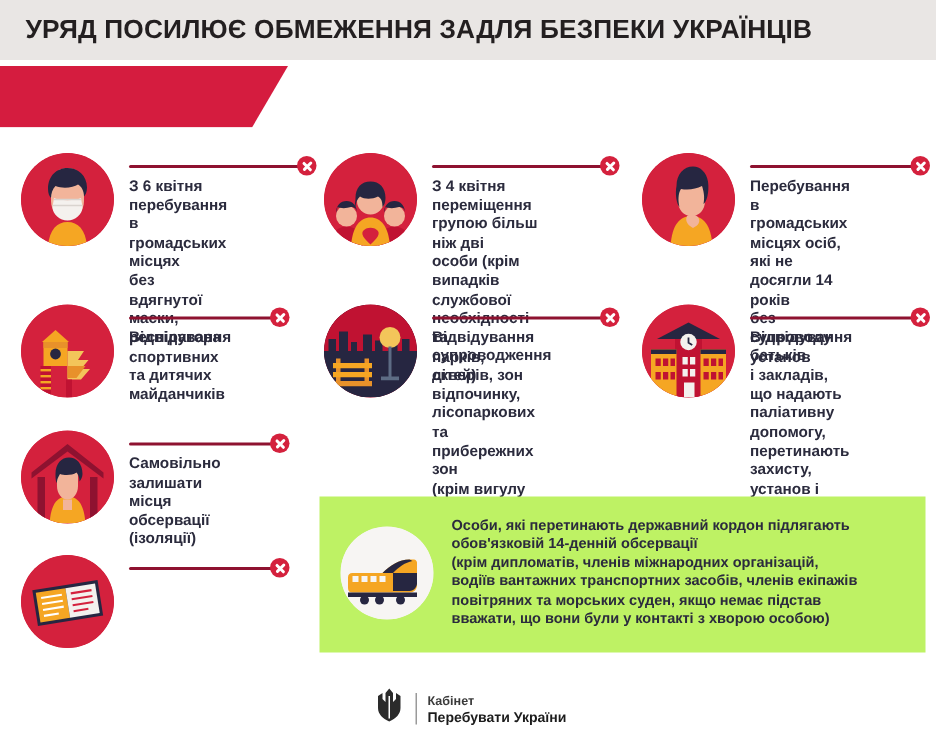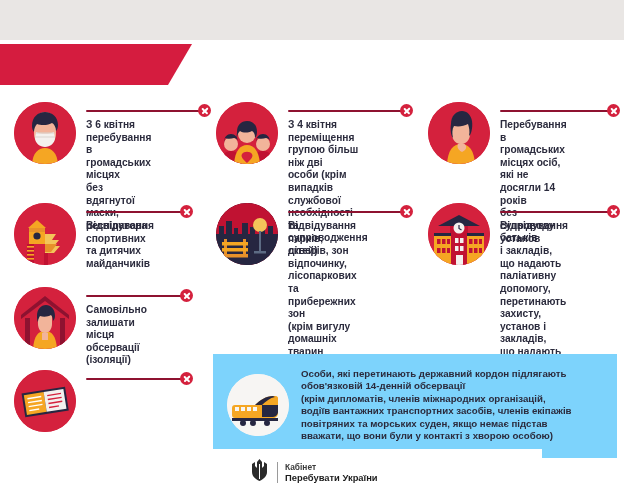--- a/index.html
+++ b/index.html
@@ -57,21 +57,21 @@
   .conn-badge::after{transform:rotate(-45deg);}
   .item-text{
     margin-top:1px;
     font-size:10.2px;line-height:12.6px;color:#2b2b3d;font-weight:600;
     white-space:pre-line;
   }
 
   
   .note-box{
     position:absolute;left:213px;top:331px;width:404px;height:104px;
-    background:#7dd3fc;border-radius:0;margin-top:23px;
+    background:#bef264;border-radius:0;
   }
   .note-icon{
     position:absolute;left:14px;top:20px;width:62px;height:62px;border-radius:50%;
     background:#f7f5f3;overflow:hidden;
   }
   .note-text{
     position:absolute;left:88px;top:14px;width:305px;
     font-size:9.7px;line-height:12.4px;color:#2b2b3d;font-weight:600;
     white-space:pre-line;
   }
@@ -87,20 +87,21 @@
   .footer-lines{display:flex;flex-direction:column;justify-content:center;}
   .footer-l1{font-size:8.4px;color:#3a3a3a;font-weight:600;line-height:10px;}
   .footer-l2{font-size:9.4px;color:#1c1c1c;font-weight:700;line-height:11px;}
 </style>
 </head>
 <body>
 
 <div class="page">
 
   <div class="header-band"></div>
+  <div class="header-title">УРЯД ПОСИЛЮЄ ОБМЕЖЕННЯ ЗАДЛЯ БЕЗПЕКИ УКРАЇНЦІВ</div>
 
   <div class="ban-banner"></div>
 
   <div class="item" style="left:14px;top:102px;">
     <div class="icon-wrap">
       <svg viewBox="0 0 62 62" width="62" height="62">
         <circle cx="31" cy="31" r="31" fill="#d4213d"></circle>
         <path d="M18 62c1-11 6-16 13-16s12 5 13 16z" fill="#f5a623"></path>
         <path d="M20 22c0-7 5-12 11-12s11 5 11 12v10c0 7-5 12-11 12s-11-5-11-12z" fill="#f2b49a"></path>
         <path d="M18 24c0-9 6-14 13-14s13 5 13 13c0 3-1 5-2 6 0-4-2-7-4-8-3 2-10 3-15 1-2 2-3 5-3 8-1-1-2-3-2-6z" fill="#262641"></path>

